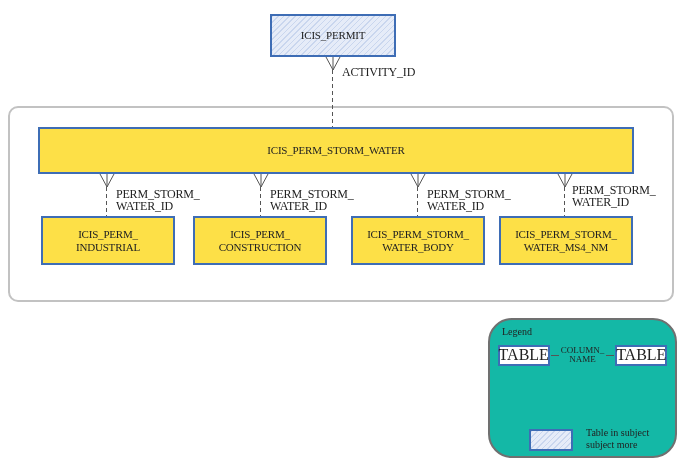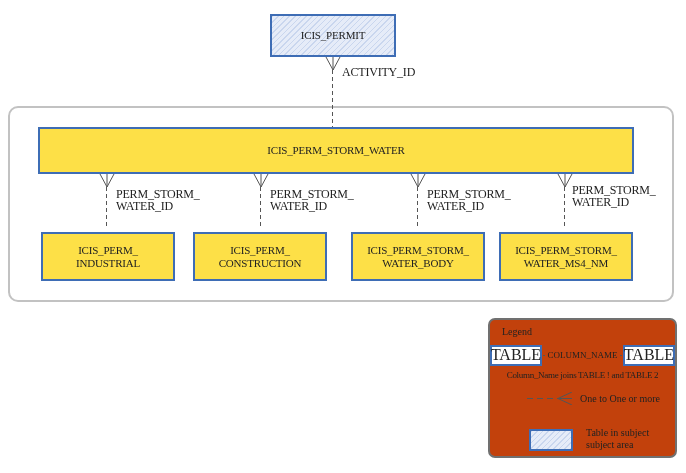--- a/index.html
+++ b/index.html
@@ -11,21 +11,21 @@
   .tbox{
     position:absolute;box-sizing:border-box;border:2px solid #3e6db5;background:#fde047;
     display:flex;flex-direction:column;align-items:center;justify-content:center;
     font-size:11px;letter-spacing:-0.2px;line-height:13px;text-align:center;color:#222;
   }
   .hatch{
     background:repeating-linear-gradient(135deg,#c9d6ee 0px,#c9d6ee 1px,#e6ecf8 1px,#e6ecf8 4px);
   }
   .permit-box{left:270px;top:14px;width:126px;height:43px;}
   .main-box{left:38px;top:127px;width:596px;height:47px;font-size:11px;}
-  .child{top:232px;width:134px;height:49px;}
+  .child{top:216px;width:134px;height:49px;}
   .child-1{left:41px;}
   .child-2{left:193px;}
   .child-3{left:351px;}
   .child-4{left:499px;}
   
   .container{
     position:absolute;left:8px;top:106px;width:666px;height:196px;box-sizing:border-box;
     border:2px solid #c2c2c2;border-radius:10px;background:#fff;
   }
   
@@ -33,33 +33,33 @@
     position:absolute;width:1px;
     background:repeating-linear-gradient(to bottom,#555 0px,#555 4px,transparent 4px,transparent 7px);
   }
   .foot{position:absolute;width:16px;height:13px;}
   .conn-label{
     position:absolute;font-size:12px;line-height:12px;color:#222;letter-spacing:-0.2px;white-space:nowrap;
   }
   
   .legend{
     position:absolute;left:488px;top:318px;width:189px;height:140px;box-sizing:border-box;
-    background:#c2410c;border:2px solid #707070;border-radius:7px;font-size:10px;color:#222;
+    background:#14b8a6;border:2px solid #707070;border-radius:24px;font-size:10px;color:#222;
   }
   .legend-title{position:absolute;left:12px;top:6px;font-size:10px;}
   .legend-row{
     position:absolute;left:0;top:23px;width:100%;height:24px;
     display:flex;align-items:center;justify-content:center;
   }
   .sample-table{
     box-sizing:border-box;width:52px;height:21px;border:2px solid #3e6db5;background:#fff;
     display:flex;align-items:center;justify-content:center;font-size:16px;
   }
   .seg{width:8px;height:1px;background:#555;margin:0 1px;}
-  .col-stack{display:flex;align-items:center;font-size:9px;line-height:9px;margin:0 1px;}
+  .col-stack{display:flex;flex-direction:column;align-items:center;font-size:9px;line-height:9px;margin:0 1px;}
   .joins-text{position:absolute;left:0;top:50px;width:100%;text-align:center;font-size:9px;letter-spacing:-0.3px;white-space:nowrap;}
   .sym-row{position:absolute;left:37px;height:13px;display:flex;align-items:center;}
   .sym-row .label{margin-left:8px;font-size:10px;white-space:nowrap;}
   .hdash{
     height:1px;
     background:repeating-linear-gradient(to right,#555 0px,#555 6px,transparent 6px,transparent 10px);
   }
   .legend-hatch{
     position:absolute;left:39px;top:109px;width:44px;height:22px;box-sizing:border-box;
     border:2px solid #3e6db5;
@@ -148,31 +148,23 @@
       <div class="sample-table">TABLE</div>
       <div class="seg"></div>
       <div class="col-stack">
         <span>COLUMN_</span>
         <span>NAME</span>
       </div>
       <div class="seg"></div>
       <div class="sample-table">TABLE</div>
     </div>
 
-    <div class="joins-text">Column_Name joins TABLE ! and TABLE 2</div>
 
-    <div class="sym-row" style="top:72px;">
-      <div class="hdash" style="width:31px;"></div>
-      <svg width="14" height="13" viewBox="0 0 14 13">
-        <path d="M0 6.5 L14 0 M0 6.5 L14 13 M0 6.5 L14 6.5" stroke="#555" stroke-width="1" fill="none"></path>
-      </svg>
-      <span class="label">One to One or more</span>
-    </div>
 
 
     <div class="legend-hatch"></div>
     <div class="legend-note">
       <span>Table in subject</span><br>
-      <span>subject area</span>
+      <span>subject more</span>
     </div>
   </div>
 
 </div>
 
 </body></html>

